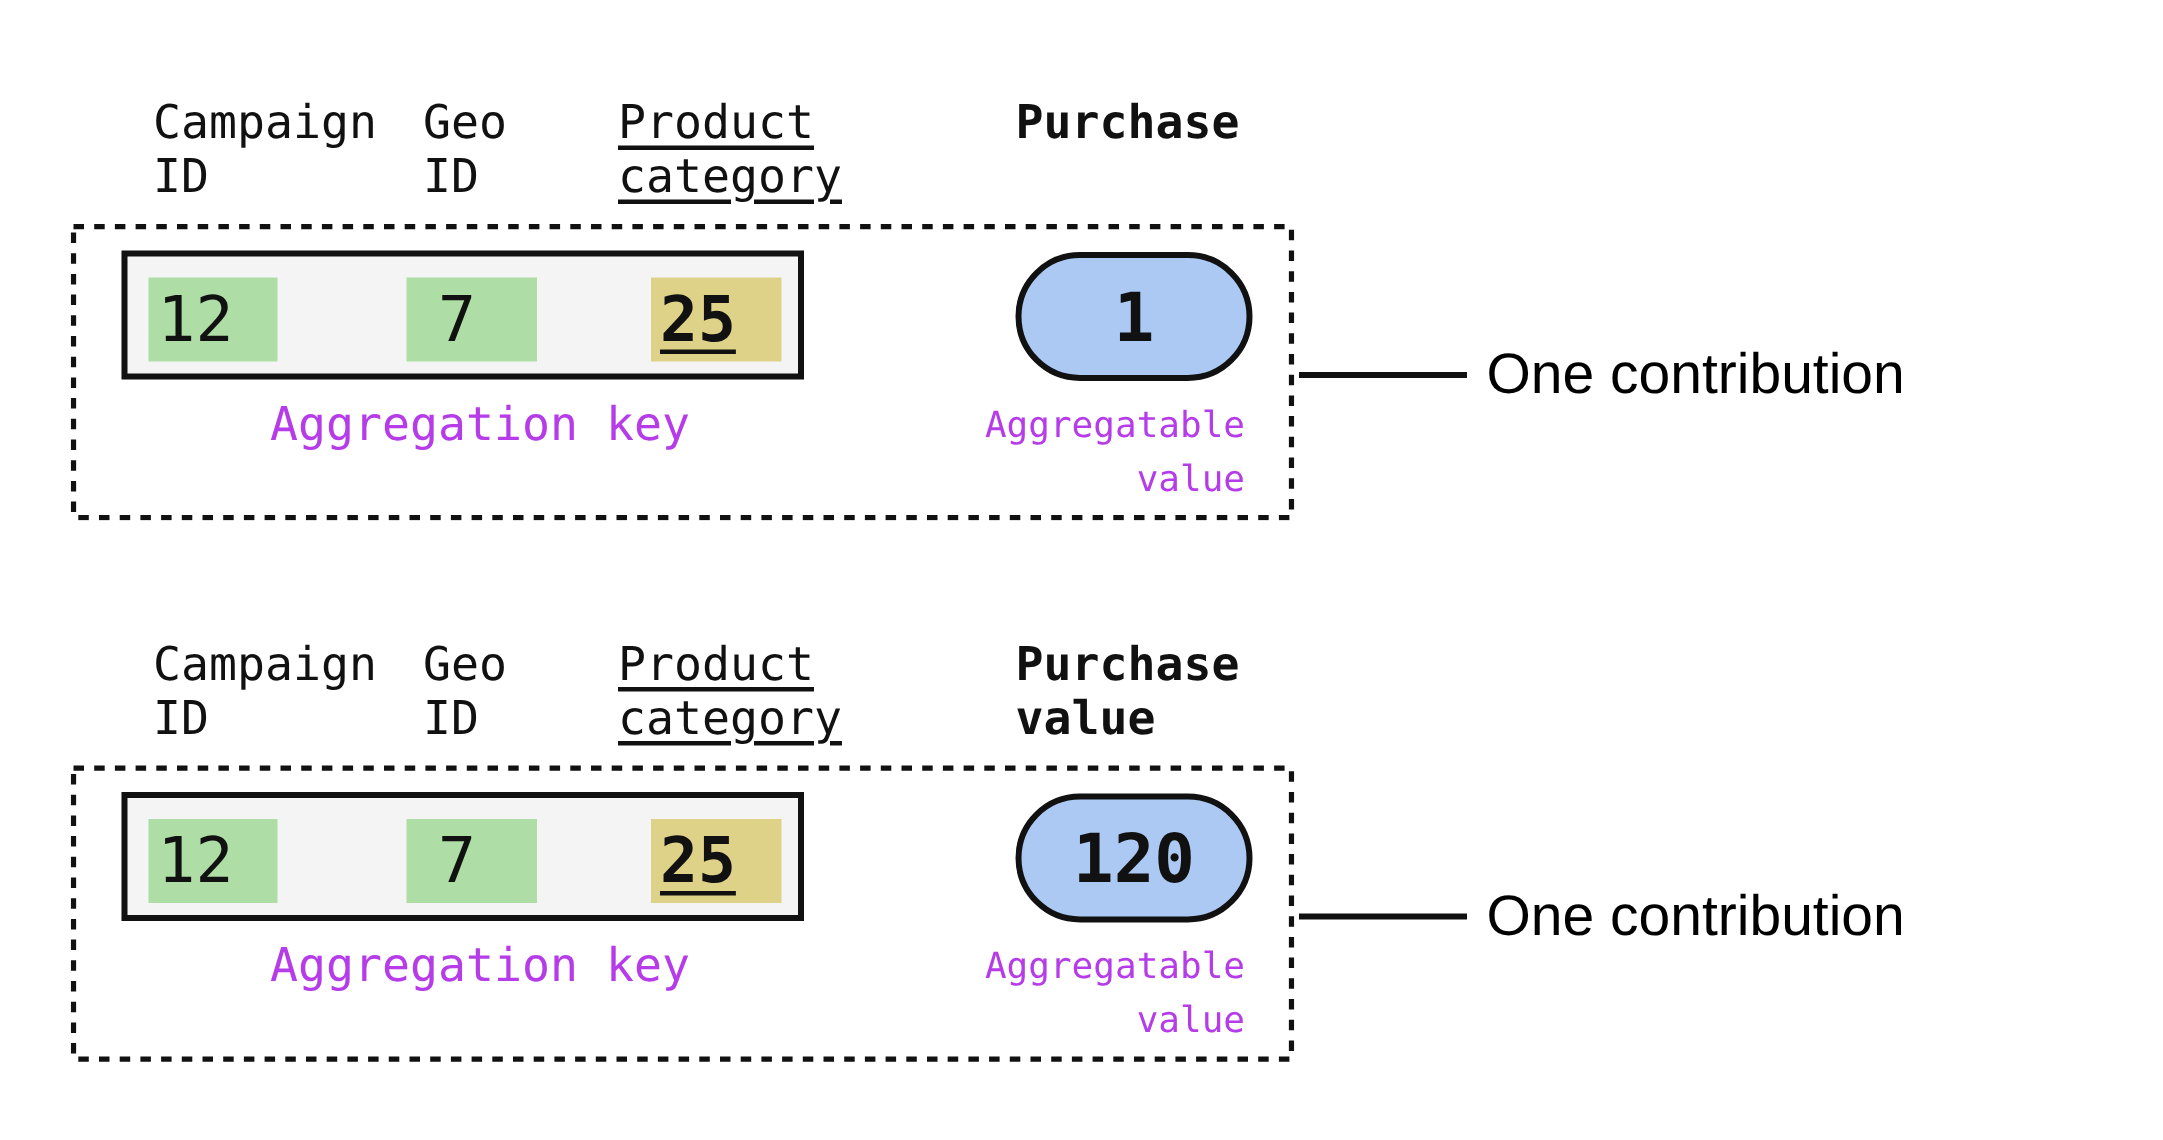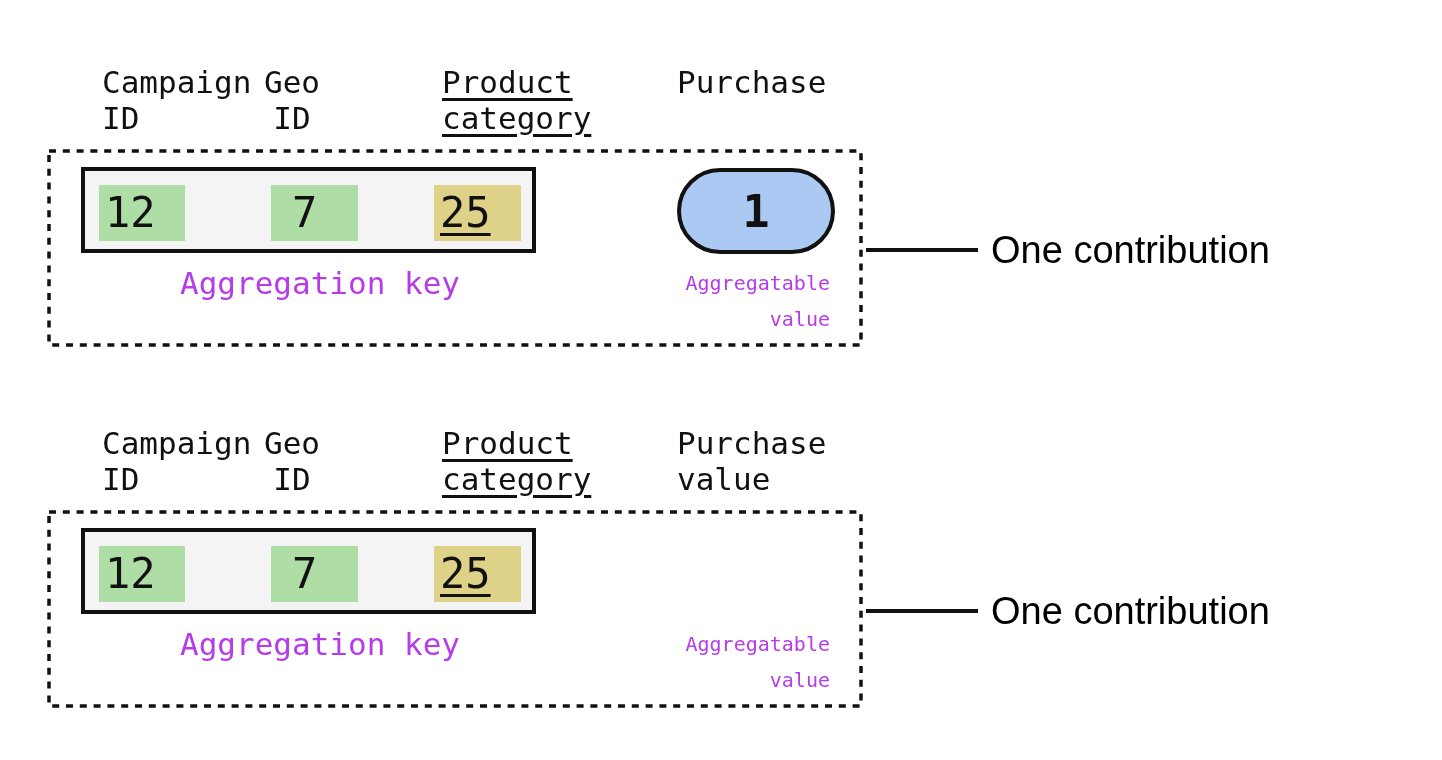--- a/index.html
+++ b/index.html
@@ -7,46 +7,46 @@
     position:relative;width:1442px;height:760px;background:#fff;
     font-family:"DejaVu Sans Mono",monospace;color:#111;overflow:hidden;
   }
   .contribution{position:absolute;left:0;width:100%;height:360px;padding-left:48px;}
   .b0{top:2px;}
   .b1{top:363px;}
 
   .hdr{position:absolute;top:62px;font-size:31px;line-height:36px;white-space:nowrap;}
   .hdr .ln{display:block;}
   .hdr-campaign{left:102px;}
-  .hdr-geo{left:264px;text-align:center;}
-  .hdr-product{left:442px;}
+  .hdr-geo{left:282px;}
+  .hdr-product{left:412px;}
   .hdr-product .ln{text-decoration:underline;text-decoration-thickness:2.5px;text-underline-offset:5px;}
-  .hdr-purchase{left:677px;font-weight:normal;}
+  .hdr-purchase{left:677px;font-weight:bold;}
 
   .dashed-box{position:absolute;left:47px;top:147px;width:816px;height:198px;}
 
   .rowbox{position:absolute;left:81px;top:165px;width:455px;height:86px;
     background:#f4f4f4;border:4px solid #111;box-sizing:border-box;}
 
   .cell{position:absolute;top:183px;height:56px;font-size:42px;line-height:56px;
     box-sizing:border-box;padding-left:6px;}
   .cell-campaign{left:99px;width:86px;background:var(--key_green);}
   .cell-geo{left:271px;width:87px;background:var(--key_green);padding-left:21px;}
   .cell-product{left:434px;width:87px;background:var(--key_yellow);}
-  .cell-product .cellval{text-decoration:underline;text-decoration-thickness:3px;text-underline-offset:6px;}
+  .cell-product .cellval{text-decoration:underline;text-decoration-thickness:3px;text-underline-offset:6px;font-weight:bold;}
 
   .pill{position:absolute;left:677px;top:166px;width:158px;height:86px;
     background:var(--value_blue);border:4px solid #111;border-radius:46px;
     box-sizing:border-box;display:flex;align-items:center;justify-content:center;
     font-weight:bold;font-size:45px;}
 
   .keylabel{position:absolute;left:180px;top:263px;width:356px;text-align:left;
     font-size:31px;line-height:36px;color:var(--label_purple);}
   .vallabel{position:absolute;left:558px;top:263px;width:272px;text-align:right;
-    font-size:20px;line-height:36px;color:var(--label_purple);}
+    font-size:24px;line-height:36px;color:var(--label_purple);}
   .vallabel .ln{display:block;}
 
   .connector{position:absolute;left:866px;top:246px;width:112px;height:4px;background:#111;}
   .annotation{position:absolute;left:991px;top:222px;
     font-family:"Liberation Sans",sans-serif;font-size:38px;line-height:52px;color:#000;}
 </style>
 </head>
 <body>
 
 <div class="canvas">
@@ -125,20 +125,23 @@
     <div class="cell cell-campaign">
       <span class="cellval">12</span>
     </div>
     <div class="cell cell-geo">
       <span class="cellval">7</span>
     </div>
     <div class="cell cell-product">
       <span class="cellval">25</span>
     </div>
 
+    <div class="pill">
+      <span>120</span>
+    </div>
 
     <div class="keylabel">Aggregation key</div>
     <div class="vallabel">
       <span class="ln">Aggregatable</span>
       <span class="ln">value</span>
     </div>
 
     <div class="connector"></div>
     <div class="annotation">One contribution</div>
   </section>

